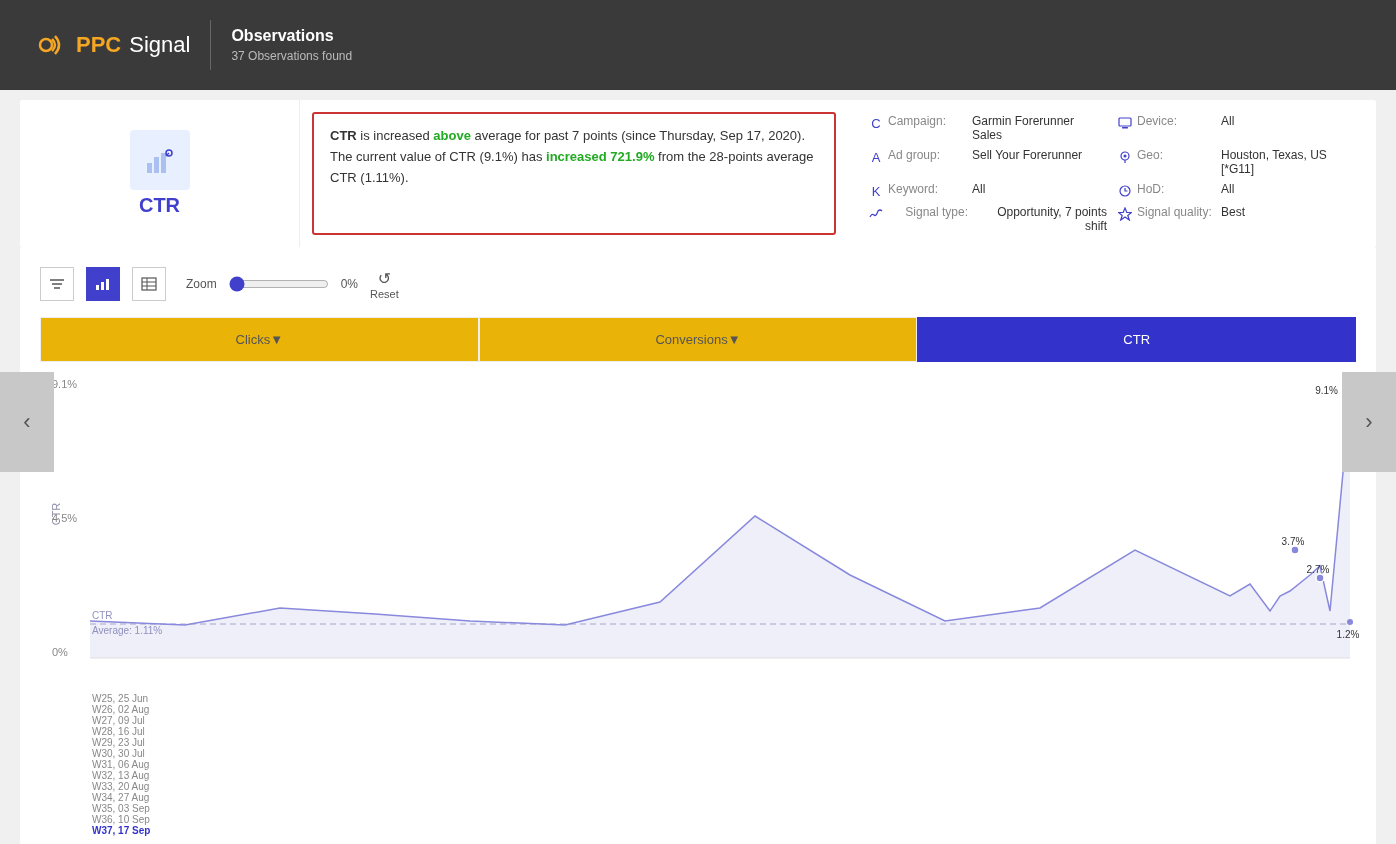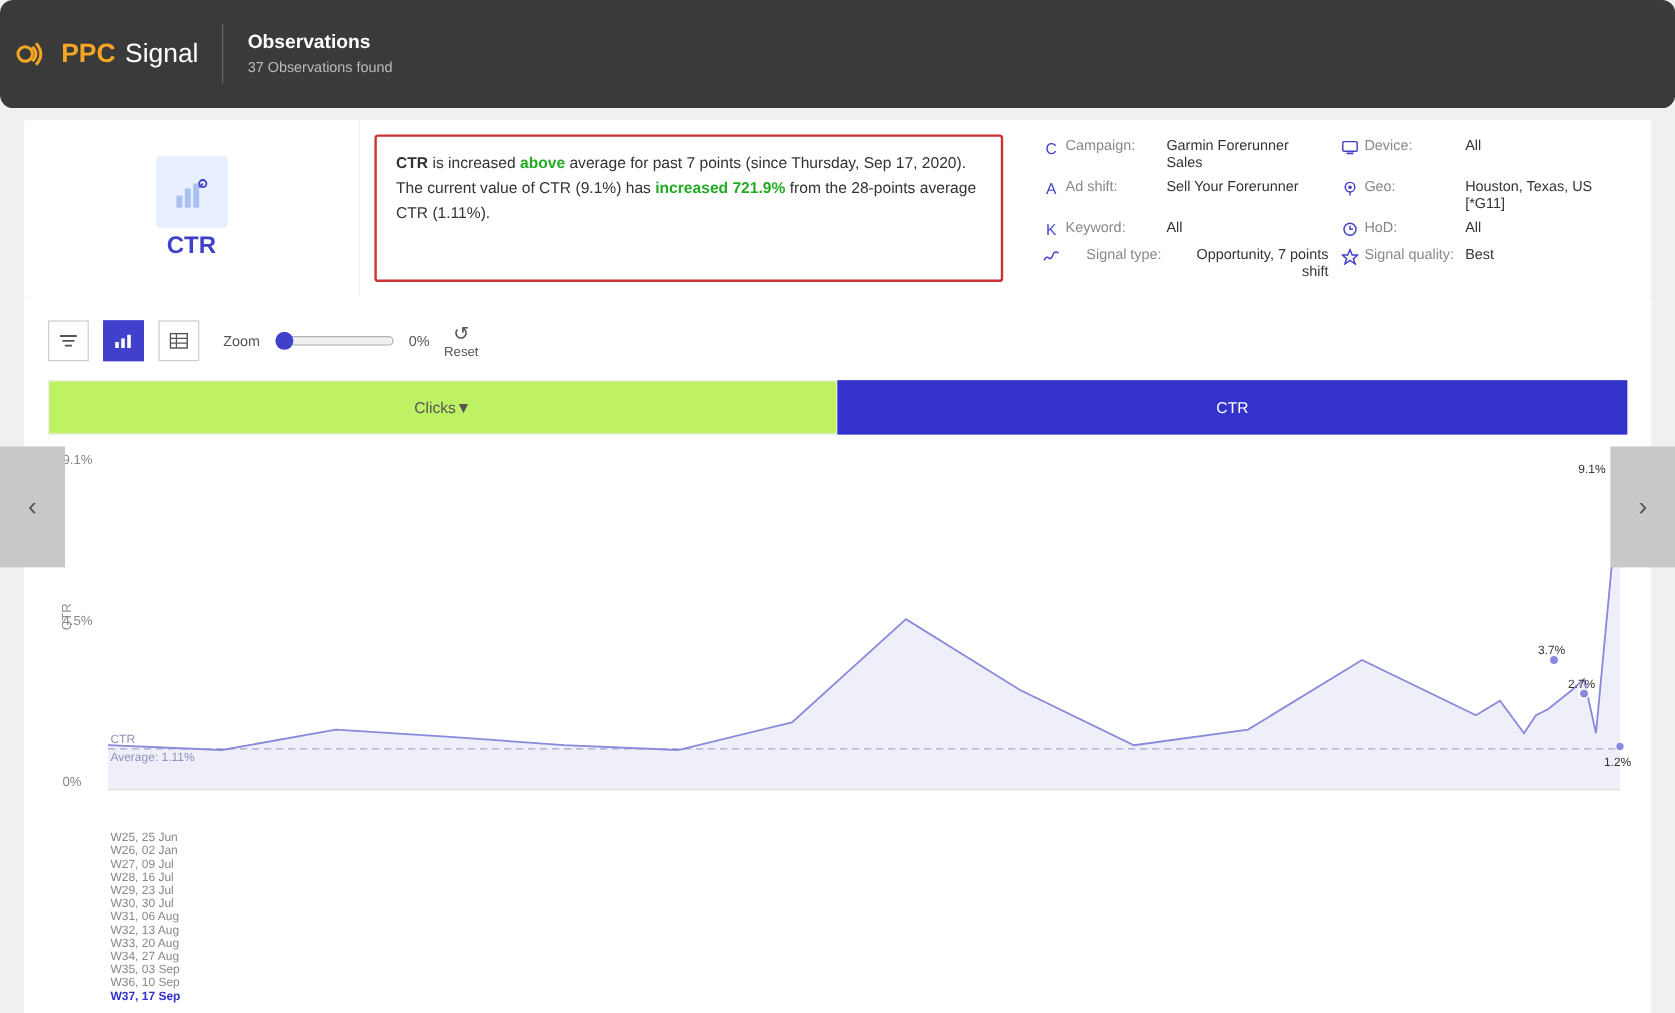--- a/index.html
+++ b/index.html
@@ -1,19 +1,19 @@
 <!DOCTYPE html>
 <html><head>
   <meta charset="utf-8">
   <style>
     * { box-sizing: border-box; margin: 0; padding: 0; }
     body { font-family: 'Segoe UI', Arial, sans-serif; background: #f0f0f0; font-size: 13px; color: #333; width: 1396px; min-height: 844px; overflow-x: hidden; }
 
     
-    .header { background: #3a3a3a; height: 90px; display: flex; align-items: center; padding: 0 11px; border-radius: 11px; }
+    .header { background: #3a3a3a; height: 90px; display: flex; align-items: center; padding: 0 36px; }
     .header-logo { display: flex; align-items: center; gap: 8px; }
     .logo-icon { width: 32px; height: 32px; }
     .logo-ppc { color: #f5a623; font-size: 22px; font-weight: 700; }
     .logo-signal { color: #fff; font-size: 22px; font-weight: 400; }
     .header-divider { width: 1px; height: 50px; background: #666; margin: 0 20px; }
     .header-obs { color: #fff; }
     .header-obs-title { font-size: 16px; font-weight: 600; }
     .header-obs-count { font-size: 12px; color: #bbb; margin-top: 4px; }
 
     
@@ -51,21 +51,21 @@
     .toolbar-filter-btn { width: 34px; height: 34px; background: #fff; border: 1px solid #ccc; display: flex; align-items: center; justify-content: center; cursor: pointer; font-size: 14px; color: #555; }
     .toolbar-chart-btn { width: 34px; height: 34px; background: #4040cc; border: 1px solid #4040cc; display: flex; align-items: center; justify-content: center; cursor: pointer; font-size: 14px; color: #fff; }
     .toolbar-table-btn { width: 34px; height: 34px; background: #fff; border: 1px solid #ccc; display: flex; align-items: center; justify-content: center; cursor: pointer; font-size: 14px; color: #555; }
     .zoom-label { font-size: 12px; color: #555; margin-left: 8px; }
     .zoom-slider { width: 100px; accent-color: #4040cc; }
     .zoom-pct { font-size: 12px; color: #555; }
     .reset-btn { display: flex; flex-direction: column; align-items: center; cursor: pointer; font-size: 11px; color: #555; }
     .reset-icon { font-size: 16px; }
 
     .metric-tabs { display: flex; gap: 0; margin-bottom: 16px; }
-    .metric-tab { flex: 1; padding: 14px 12px; border-bottom: 2px solid #ddd; cursor: pointer; text-align: center; font-size: 13px; color: #555; background: #bef264; border: 1px solid #eee; }
+    .metric-tab { flex: 1; padding: 14px 12px; border-bottom: 2px solid #ddd; cursor: pointer; text-align: center; font-size: 13px; color: #555; background: #eab308; border: 1px solid #eee; }
     .metric-tab.active { background: #3333cc; color: #fff; border-color: #3333cc; }
 
     
     .nav-arrow-left { position: fixed; left: 0; top: 50%; transform: translateY(-50%); width: 54px; height: 100px; background: #c8c8c8; display: flex; align-items: center; justify-content: center; cursor: pointer; font-size: 22px; color: #555; z-index: 10; }
     .nav-arrow-right { position: fixed; right: 0; top: 50%; transform: translateY(-50%); width: 54px; height: 100px; background: #c8c8c8; display: flex; align-items: center; justify-content: center; cursor: pointer; font-size: 22px; color: #555; z-index: 10; }
   </style>
 </head>
 <body>
 
 <div class="header">
@@ -126,21 +126,21 @@
           <svg width="14" height="14" viewBox="0 0 14 14">
               <rect x="1" y="2" width="12" height="8" rx="1" fill="none" stroke="#4040cc" stroke-width="1.2"></rect>
               <rect x="4" y="11" width="6" height="1.5" rx="0.5" fill="#4040cc"></rect>
             </svg>
         </div>
         <span class="obs-field-label">Device:</span>
         <span class="obs-field-value">All</span>
       </div>
       <div class="obs-field">
         <div class="obs-field-icon" style="color:#4040cc; font-size:13px;">A</div>
-        <span class="obs-field-label">Ad shift:</span>
+        <span class="obs-field-label">Ad group:</span>
         <span class="obs-field-value">Sell Your Forerunner</span>
       </div>
       <div class="obs-field">
         <div class="obs-field-icon">
           <svg width="14" height="14" viewBox="0 0 14 14">
               <circle cx="7" cy="6" r="4" fill="none" stroke="#4040cc" stroke-width="1.2"></circle>
               <circle cx="7" cy="6" r="1.5" fill="#4040cc"></circle>
               <path d="M7 10 L7 13" stroke="#4040cc" stroke-width="1.2"></path>
             </svg>
         </div>
@@ -215,20 +215,23 @@
       <div class="reset-btn">
         <span class="reset-icon">↺</span>
         <span>Reset</span>
       </div>
     </div>
 
     <div class="metric-tabs">
       <div class="metric-tab">
         <span>Clicks</span><span>▼</span>
       </div>
+      <div class="metric-tab">
+        <span>Conversions</span><span>▼</span>
+      </div>
       <div class="metric-tab active">
         <span>CTR</span>
       </div>
     </div>
 
     <div style="position:relative; margin-left: 50px;">
       
       <div style="position:absolute; left:-45px; top:130px; transform:rotate(-90deg); font-size:11px; color:#9090aa; white-space:nowrap;">CTR</div>
       
       <div style="position:absolute; left:-38px; top:0; height:280px; display:flex; flex-direction:column; justify-content:space-between; padding-bottom:0;">
@@ -305,21 +308,21 @@
 
         <circle cx="1260" cy="244" r="3" fill="#8888dd"></circle>
         <text x="1258" y="260" font-size="10" fill="#333" text-anchor="middle">1.2%</text>
 
         <line x1="0" y1="280" x2="1260" y2="280" stroke="#ddd" stroke-width="1"></line>
       </svg>
 
       
       <div style="display:flex; justify-content:space-between; font-size:10px; color:#888; margin-top:2px; padding: 0 2px; flex-direction: column;">
         <span>W25, 25 Jun</span>
-        <span>W26, 02 Jan</span>
+        <span>W26, 02 Aug</span>
         <span>W27, 09 Jul</span>
         <span>W28, 16 Jul</span>
         <span>W29, 23 Jul</span>
         <span>W30, 30 Jul</span>
         <span>W31, 06 Aug</span>
         <span>W32, 13 Aug</span>
         <span>W33, 20 Aug</span>
         <span>W34, 27 Aug</span>
         <span>W35, 03 Sep</span>
         <span>W36, 10 Sep</span>

